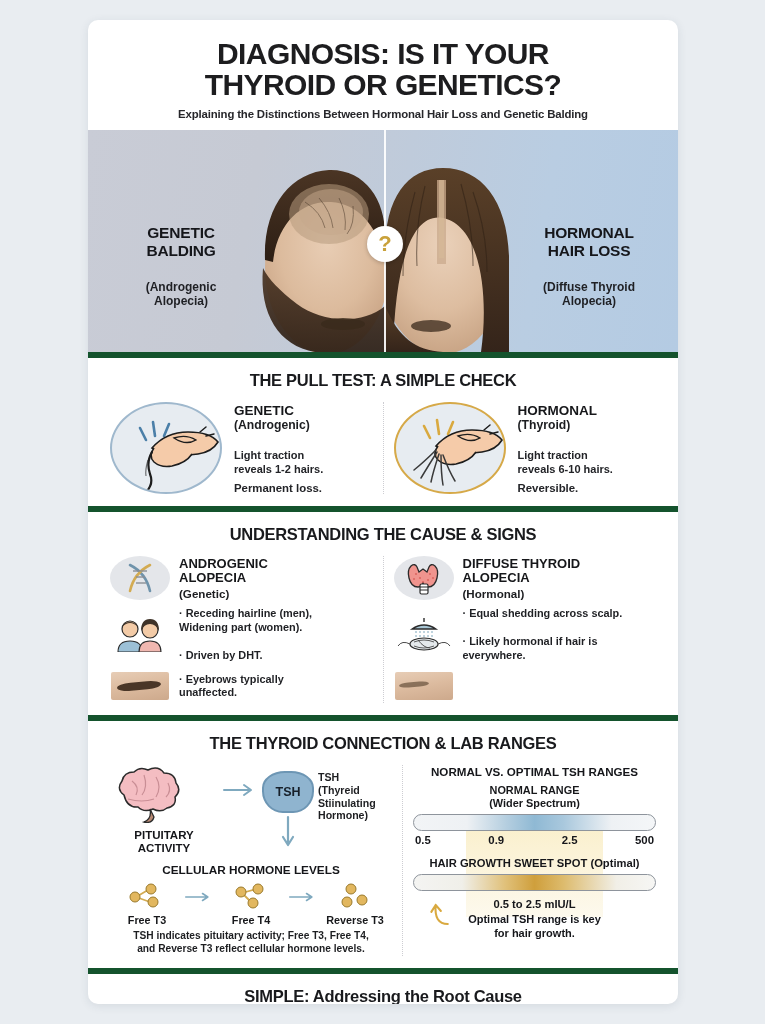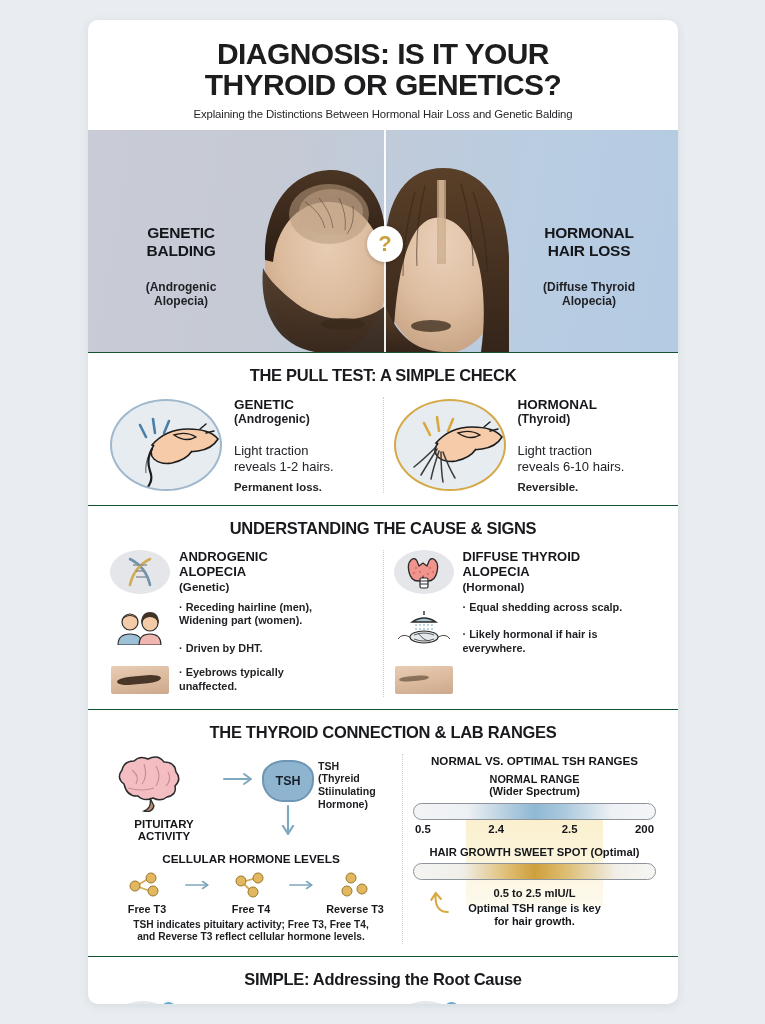--- a/index.html
+++ b/index.html
@@ -20,21 +20,21 @@
     overflow: hidden;
   }
 
   
   .hdr { padding: 18px 24px 10px; text-align: center; }
   .hdr h1 {
     font-size: 30px; line-height: 1.04; font-weight: 800;
     letter-spacing: -0.6px; color: #1d1d1f; text-transform: uppercase;
   }
   .hdr .sub {
-    margin-top: 8px; font-size: 11.4px; font-weight: 400; color: #27272b;
+    margin-top: 8px; font-size: 11.4px; font-weight: 700; color: #27272b;
     letter-spacing: -.15px;
   }
 
   
   .hero {
     position: relative; height: 222px; width: 100%;
     background: linear-gradient(100deg,#c9ccd6 0%, #c6cad4 28%, #bfcbdb 52%, #b9cde2 75%, #b4cbe3 100%);
     overflow: hidden;
   }
   .hero .scalp-l, .hero .scalp-r {
@@ -59,21 +59,21 @@
   .hero .lbl .big {
     font-size: 15.5px; font-weight: 800; color: #15161a;
     line-height: 1.12; text-transform: uppercase; letter-spacing: -.2px;
   }
   .hero .lbl .small {
     margin-top: 21px; font-size: 12px; font-weight: 700; color: #1f2024;
     line-height: 1.18;
   }
 
   
-  .sec { padding: 13px 22px 12px; border-top: 1px solid #14532d; }
+  .sec { padding: 13px 22px 12px; border-top: 6px solid #14532d; }
   .sec:first-of-type { border-top: none; }
   .sec h2 {
     text-align: center; font-size: 16.5px; font-weight: 800;
     color: #191a1d; letter-spacing: -.3px; margin-bottom: 12px;
   }
   .sec h2.mixed { text-transform: none; }
 
   .two-col { display: flex; align-items: flex-start; }
   .col { flex: 1; display: flex; gap: 10px; align-items: flex-start; }
   .vdiv { width: 0; border-left: 1.5px dotted #cdcdd2; align-self: stretch; margin: 0 10px; }
@@ -81,21 +81,21 @@
   
   .pull .col { gap: 12px; align-items: center; }
   .pull-circle {
     flex: 0 0 auto; width: 112px; height: 92px; border-radius: 50%;
     background: #e7ecf1; position: relative; overflow: hidden;
   }
   .pull-circle.blue { border: 2.5px solid #9fb8cd; }
   .pull-circle.gold { border: 2.5px solid #d6a948; }
   .pull-txt .t1 { font-size: 13.5px; font-weight: 800; color: #16171a; line-height: 1.12; }
   .pull-txt .t2 { font-size: 12.2px; font-weight: 700; color: #1c1d20; line-height: 1.2; }
-  .pull-txt .t3 { margin-top: 16px; font-size: 13px; font-weight: 400; color: #232428; line-height: 1.25; }
+  .pull-txt .t3 { margin-top: 16px; font-size: 11px; font-weight: 700; color: #232428; line-height: 1.25; }
   .pull-txt .t4 { margin-top: 5px; font-size: 11.4px; font-weight: 700; color: #232428; }
 
   
   .cause .col { flex-direction: column; gap: 0; }
   .cause .head { display: flex; gap: 9px; align-items: center; }
   .cause .head .oval {
     flex: 0 0 auto; width: 60px; height: 44px; border-radius: 50%;
     background: #e4e6ea; display: flex; align-items: center; justify-content: center;
   }
   .cause .head .ttl { font-size: 13px; font-weight: 800; color: #16171a; line-height: 1.1; text-transform: uppercase; }
@@ -504,23 +504,23 @@
         <div class="sweet-band"></div>
         <div style="position:relative;z-index:1">
           <div class="rng-title">NORMAL VS. OPTIMAL TSH RANGES</div>
           <div class="rng-sub">
             <span>NORMAL RANGE</span><br>
             <span class="paren">(Wider Spectrum)</span>
           </div>
           <div class="bar"></div>
           <div class="ticks">
             <span>0.5</span>
-            <span>2.4</span>
+            <span>0.9</span>
             <span>2.5</span>
-            <span>200</span>
+            <span>500</span>
           </div>
 
           <div class="gold-title">
             <span>HAIR GROWTH SWEET SPOT</span>
             <span class="opt">(Optimal)</span>
           </div>
           <div class="bar gold"></div>
           <div class="gold-val">0.5 to 2.5 mIU/L</div>
           <div style="position:relative">
             <svg class="arrow-hook" viewBox="0 0 30 34" width="26" height="30">

